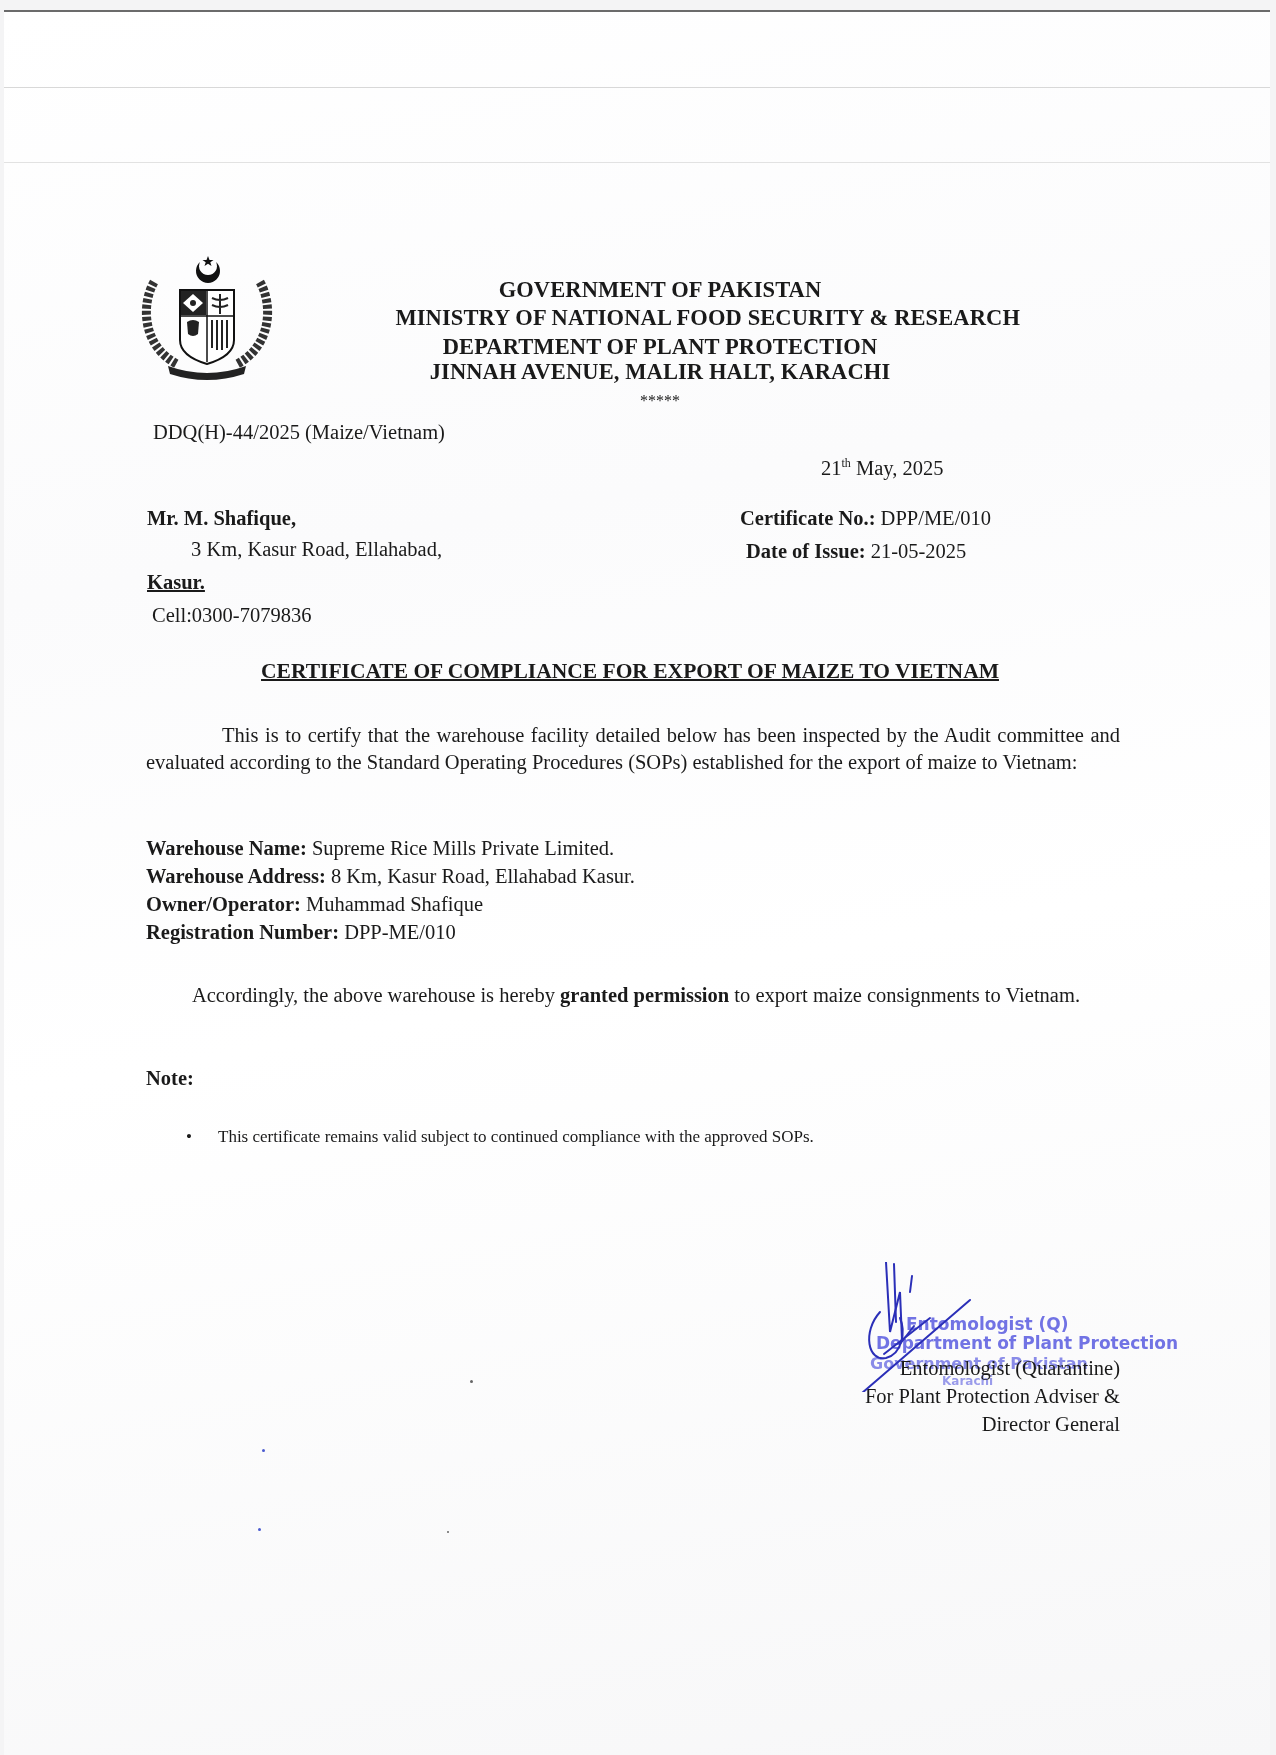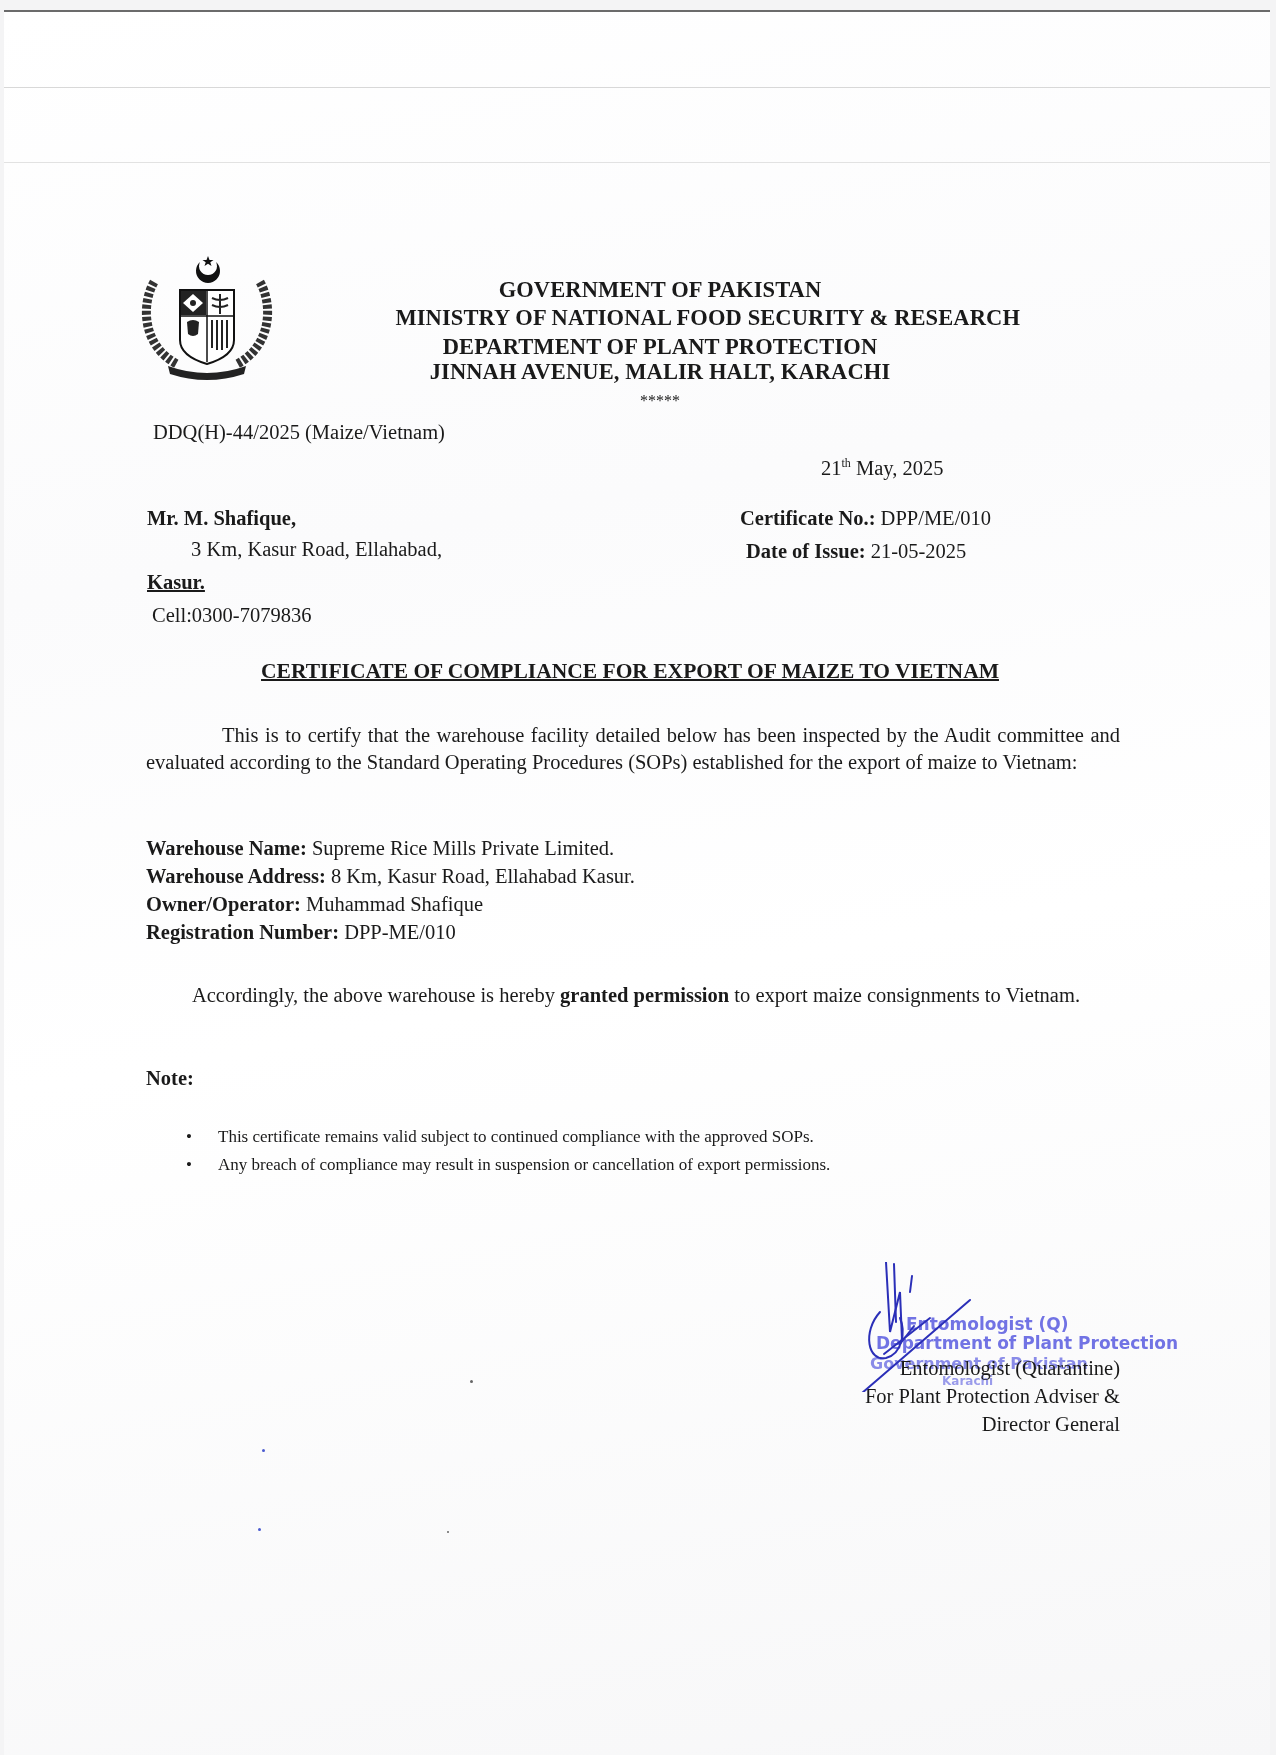--- a/index.html
+++ b/index.html
@@ -99,21 +99,20 @@
   <span class="b">Registration Number:</span><span> DPP-ME/010</span>
 </div>
 
 <div class="para" style="top:982px;width:980px;text-align:center;">
   <span>Accordingly, the above warehouse is hereby </span><span class="b">granted permission</span><span> to export maize consignments to Vietnam.</span>
 </div>
 
 <div class="field b" style="top:1067px;">Note:</div>
 <ul class="bullets">
   <li>This certificate remains valid subject to continued compliance with the approved SOPs.</li>
-  <li>Any breach of compliance may result in suspension or cancellation of export permissions.</li>
 </ul>
 
 <div class="stamp" style="left:906px;top:1314px;font-size:17px;">Entomologist (Q)</div>
 <div class="stamp" style="left:876px;top:1333px;font-size:17px;">Department of Plant Protection</div>
 <div class="stamp" style="left:870px;top:1354px;font-size:16px;opacity:0.7;">Government of Pakistan</div>
 <div class="stamp" style="left:942px;top:1374px;font-size:12px;opacity:0.6;">Karachi</div>
 
 <div class="sig" style="top:1354px;">Entomologist (Quarantine)</div>
 <div class="sig" style="top:1382px;">For Plant Protection Adviser &amp;</div>
 <div class="sig" style="top:1410px;">Director General</div>

